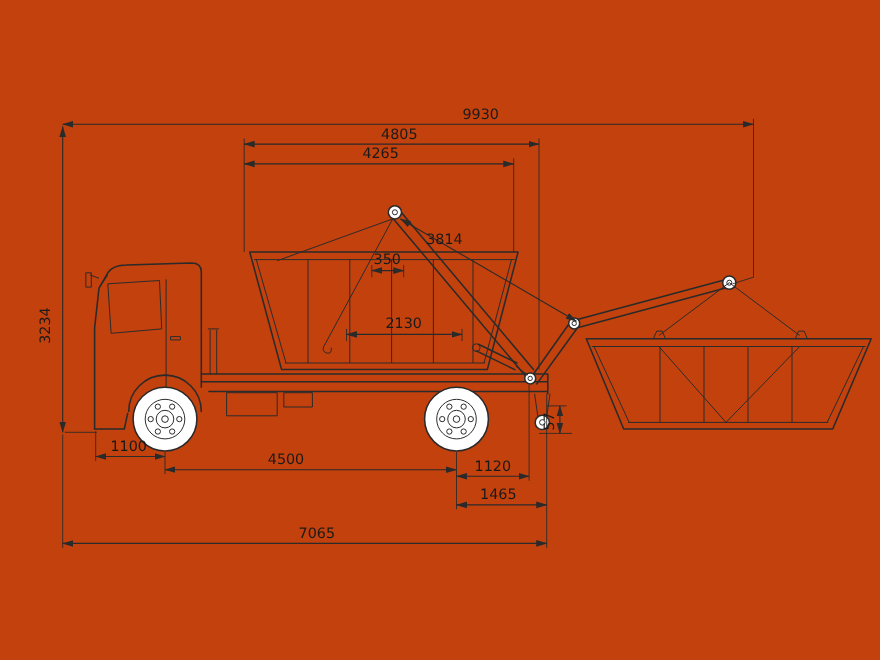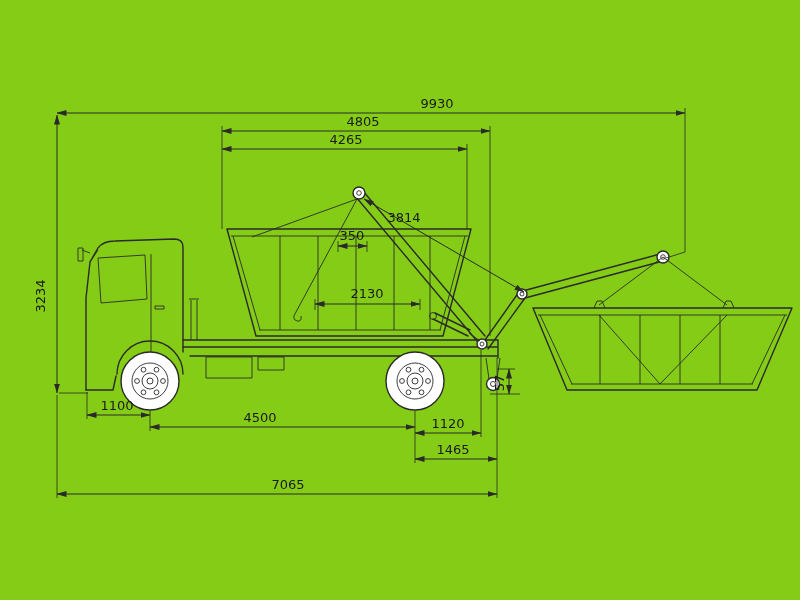--- a/index.html
+++ b/index.html
@@ -1,17 +1,17 @@
 <!DOCTYPE html>
 <html><head>
 <meta charset="utf-8">
 <style>
   html,body { margin:0; padding:0; background:#ffffff; }
   .canvas {
-    width:800px; height:600px; background:#84cc16;
+    width:800px; height:600px; background:#c2410c;
     position:relative; overflow:hidden;
     font-family:"DejaVu Sans", sans-serif;
   }
   svg { display:block; }
   .draw { stroke:#2a2a2a; stroke-width:1.4; fill:none; stroke-linejoin:round; stroke-linecap:round; }
   .thin { stroke:#2a2a2a; stroke-width:0.9; fill:none; stroke-linejoin:round; }
   .dline { stroke:#2a2a2a; stroke-width:1; fill:none; }
   .ext  { stroke:#2a2a2a; stroke-width:0.8; fill:none; }
   .wfill { fill:#ffffff; }
   text.dim {

